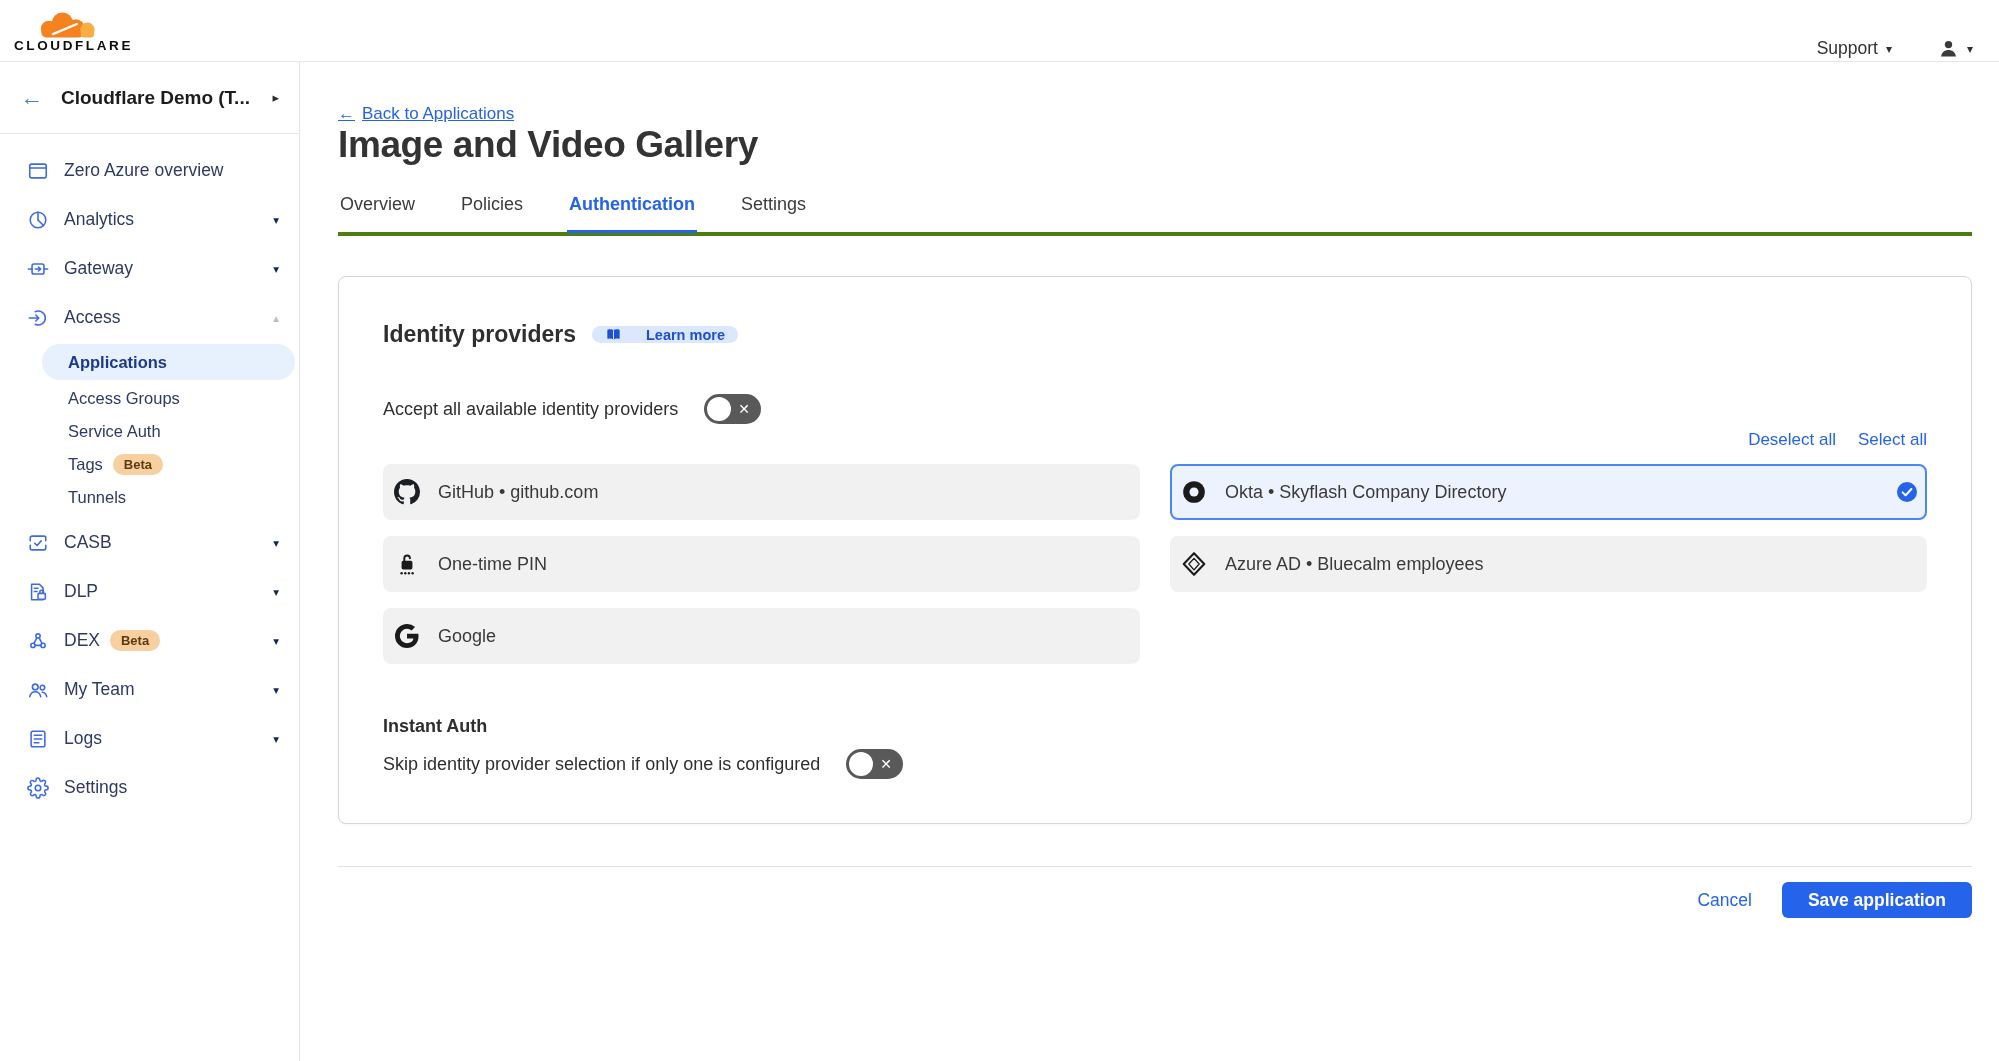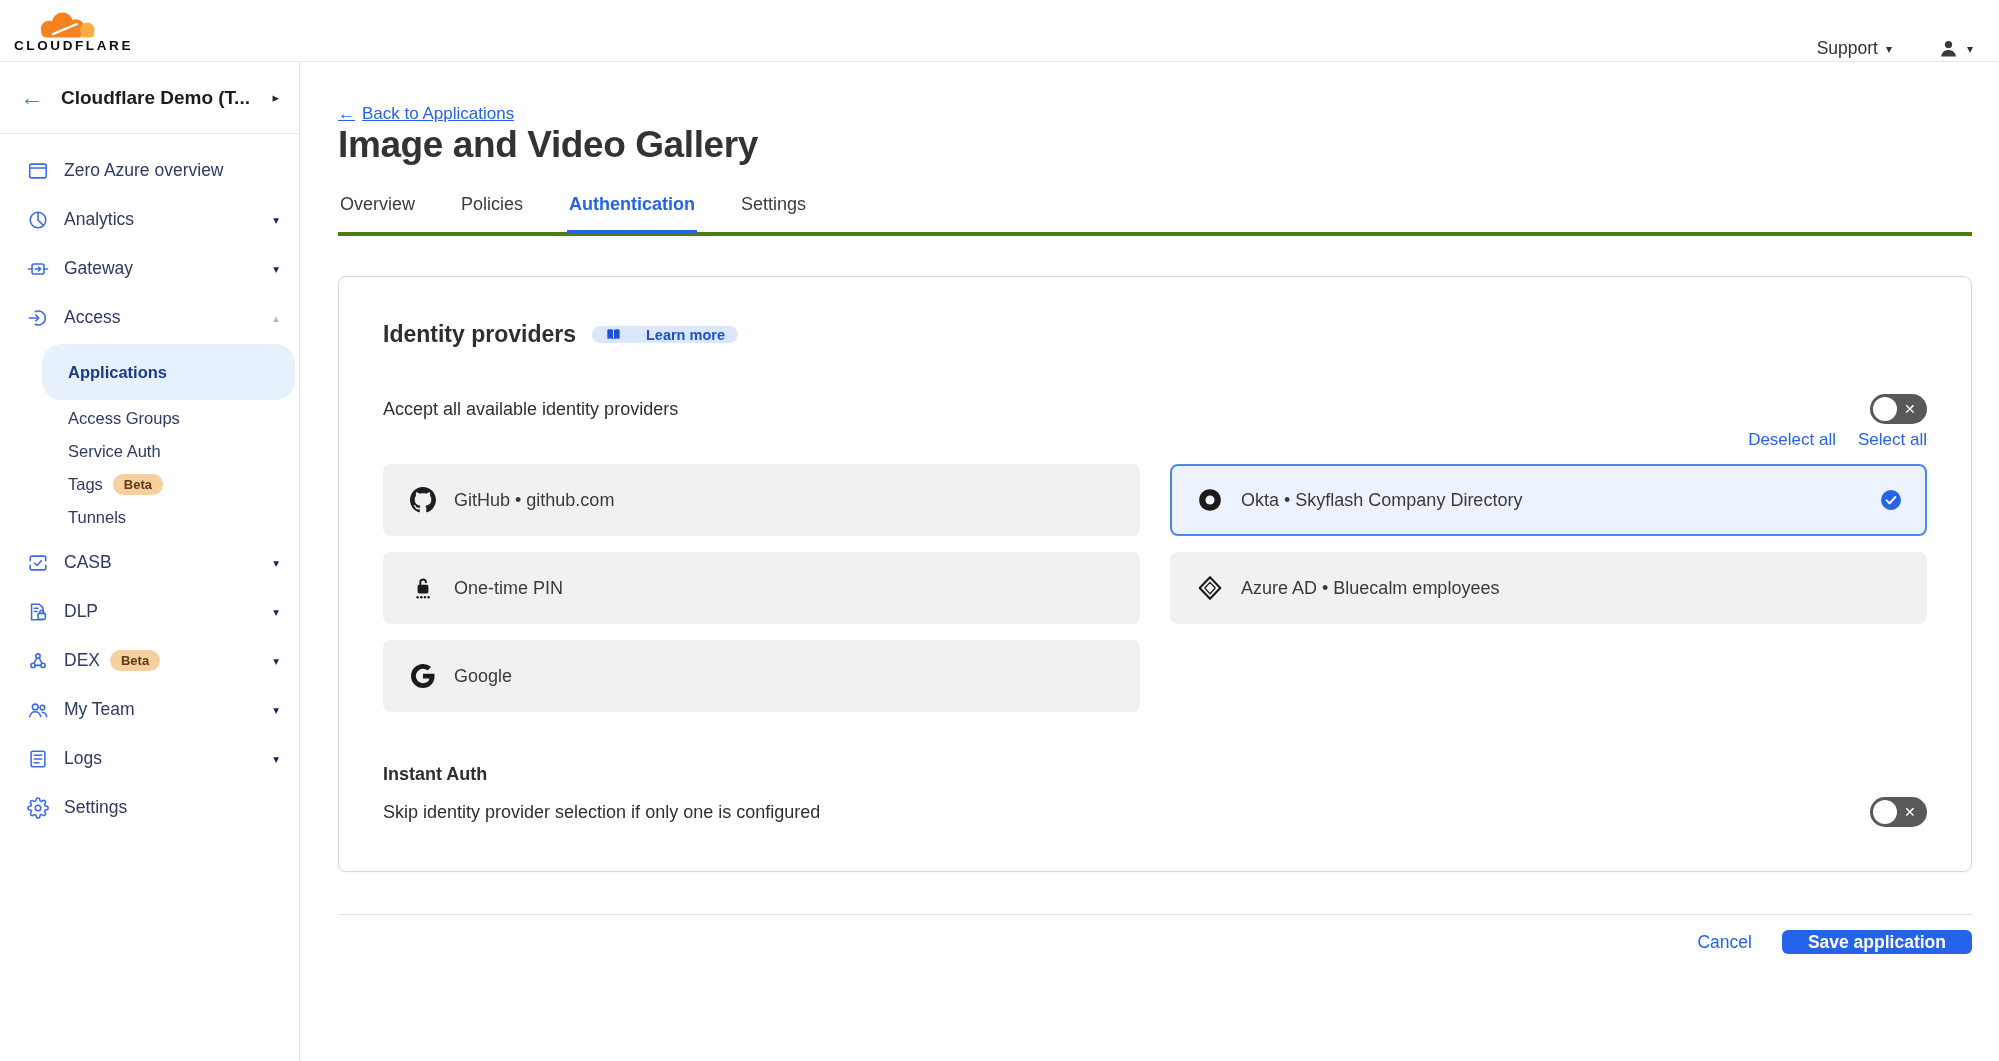--- a/index.html
+++ b/index.html
@@ -31,62 +31,62 @@
   .nicon { width: 22px; height: 22px; margin-right: 15px; display: flex; align-items: center; justify-content: center; }
   .nicon svg { width: 22px; height: 22px; stroke: #3d6ae8; fill: none; stroke-width: 1.7;
     stroke-linecap: round; stroke-linejoin: round; }
   .nlabel { font-size: 17.5px; color: #2e3a66; }
   .ncaret { margin-left: auto; font-size: 11.5px; color: #15245c; }
   .ncaret.up { color: #b9bdc9; }
 
   .subnav { list-style: none; margin: 0 0 4px 0; }
   .sub-item { height: 33px; display: flex; align-items: center; padding-left: 68px;
     font-size: 16.5px; color: #2e3a66; cursor: pointer; }
-  .sub-item.selected { height: 56px; margin: 2px 4px 2px 42px; padding-left: 26px;
+  .sub-item.selected { height: 36px; margin: 2px 4px 2px 42px; padding-left: 26px;
     background: #e7f0fd; border-radius: 20px; font-weight: 700; color: #1d3a8a; }
   .beta { background: #f8cf9f; color: #5d3a12; font-size: 13px; font-weight: 600;
     border-radius: 11px; padding: 3px 11px; margin-left: 10px; }
 
   
   main { flex: 1; padding: 42px 27px 0 38px; }
   .backlink { display: inline-flex; gap: 7px; align-items: center; color: #2563eb;
     font-size: 17px; text-decoration: underline; }
   h1 { font-size: 37px; font-weight: 700; color: #333; letter-spacing: -0.4px; }
   .tabs { display: flex; gap: 42px; margin-top: 28px; border-bottom: 4px solid #4d7c0f; }
   .tab { font-size: 18px; color: #3c3c3c; padding: 0 2px 15px; cursor: pointer; }
   .tab.active { color: #2563eb; font-weight: 700; border-bottom: 3px solid #2563eb; margin-bottom: -1px; }
 
   
   .card { margin-top: 40px; border: 1px solid #d6d6d6; border-radius: 8px; padding: 44px;
     background: #fff; box-shadow: 0 1px 3px rgba(0,0,0,.04); }
   .card-head { display: flex; align-items: center; gap: 16px; }
   .card-head h2 { font-size: 23px; font-weight: 700; color: #2f2f2f; }
   .learnmore { display: inline-flex; align-items: center; gap: 24px; background: #dbe7fd;
     border-radius: 13px; padding: 0 13px; font-size: 14.5px; color: #1d4fd7; font-weight: 600; cursor: pointer; }
-  .tg-row { margin-top: 46px; display: flex; align-items: center; gap: 26px; font-size: 18px; color: #2f2f2f; justify-content: space-between; }
+  .tg-row { margin-top: 46px; display: flex; align-items: center; gap: 26px; font-size: 18px; color: #2f2f2f; }
   .toggle { width: 57px; height: 30px; border-radius: 15px; background: #595959;
     display: inline-flex; align-items: center; cursor: pointer; flex: none; }
   .knob { width: 24px; height: 24px; border-radius: 50%; background: #fff; margin-left: 3px; }
   .tg-x { color: #fff; font-size: 14px; margin-left: 7px; font-weight: 700; }
   .manual { margin-top: 44px; font-size: 18px; color: #2f2f2f; }
   .selrow { display: flex; justify-content: flex-end; gap: 22px; margin-top: 6px; }
   .selrow a { color: #2563eb; font-size: 17px; }
   .grid { margin-top: 14px; display: grid; grid-template-columns: 1fr 1fr; column-gap: 30px; row-gap: 16px; }
-  .pcard { height: 72px; background: #f1f1f1; border: 2px solid transparent; border-radius: 8px;
-    display: flex; align-items: center; padding: 0 24px; font-size: 18px; color: #3a3a3a; cursor: pointer; }
+  .pcard { height: 56px; background: #f1f1f1; border: 2px solid transparent; border-radius: 8px;
+    display: flex; align-items: center; padding: 0 8px; font-size: 18px; color: #3a3a3a; cursor: pointer; }
   .pcard.selected { background: #edf3fe; border-color: #4b86f7; }
   .picon { width: 28px; margin-right: 17px; display: flex; justify-content: center; align-items: center; }
   .pcheck { margin-left: auto; display: flex; }
   .instant { margin-top: 52px; font-size: 18px; font-weight: 700; color: #2f2f2f; }
   .skip-row { margin-top: 12px; }
 
   .divider { margin-top: 42px; border-top: 1px solid #e2e2e2; }
   .footer { display: flex; justify-content: flex-end; align-items: center; gap: 30px; margin-top: 15px; }
   .cancel { color: #2563eb; font-size: 17.5px; }
-  .save { background: #2563eb; color: #fff; border: none; border-radius: 6px; height: 24px;
+  .save { background: #2563eb; color: #fff; border: none; border-radius: 6px; height: 36px;
     padding: 0 26px; font-size: 17.5px; font-weight: 600; cursor: pointer;
     font-family: "Liberation Sans", "DejaVu Sans", sans-serif; }
 </style>
 </head>
 <body>
 
 <header class="topbar">
   <div class="logo">
     <svg width="96" height="32" viewBox="0 0 100 32">
       <circle cx="38" cy="14" r="11" fill="#F6821F"></circle>

